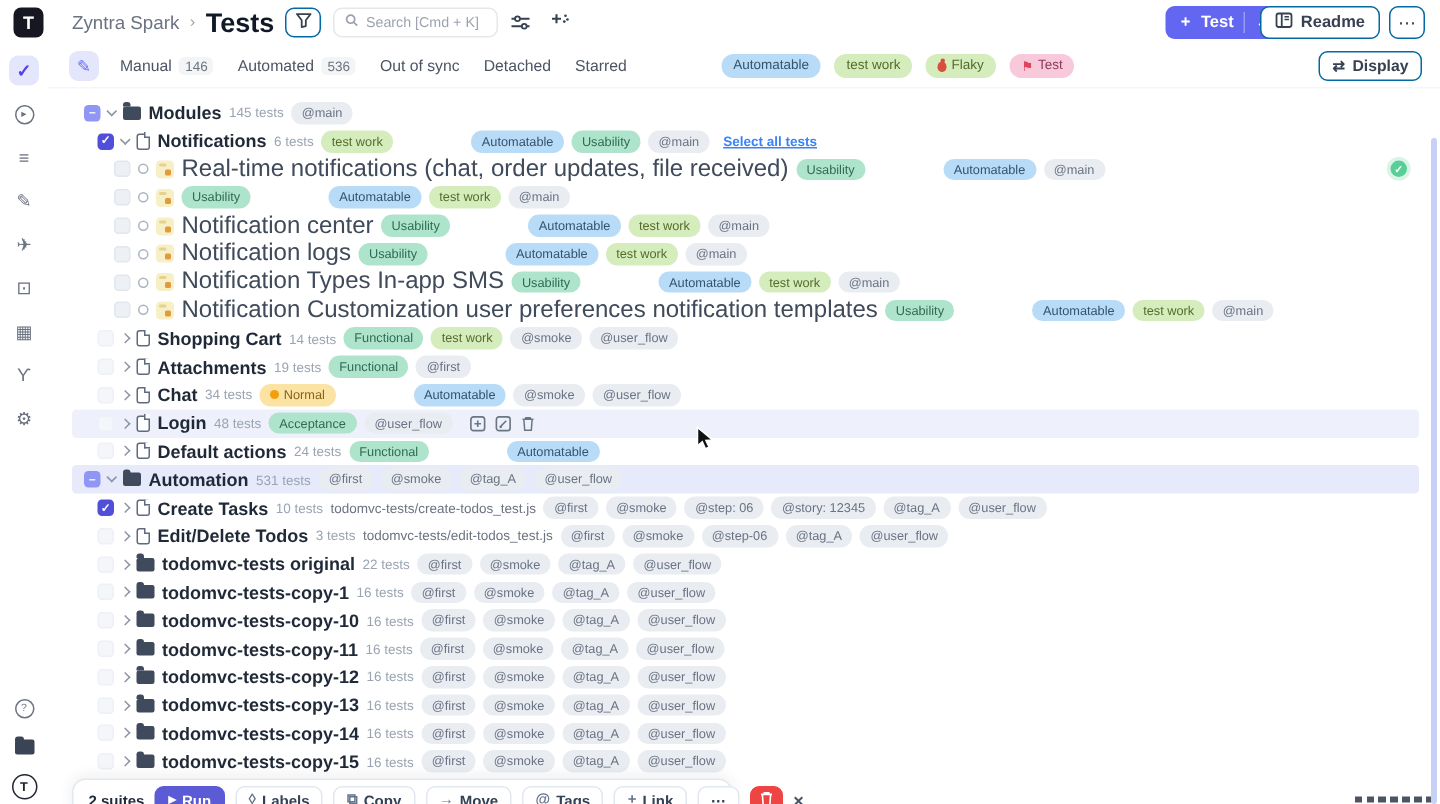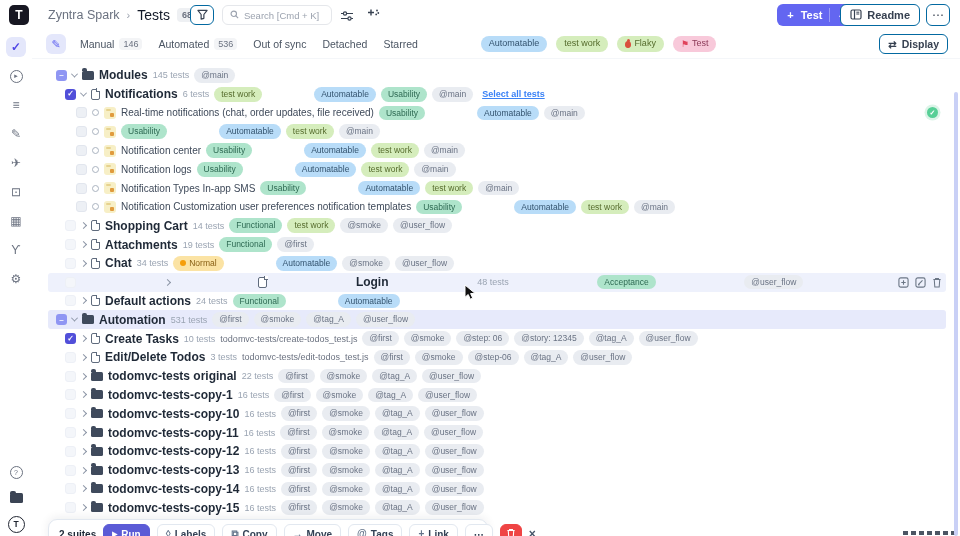--- a/index.html
+++ b/index.html
@@ -8,21 +8,21 @@
 
   
   .header { position:absolute; top:0; left:0; right:0; height:30px; background:#fff;
     display:flex; align-items:center; z-index:5; }
   .logo { position:absolute; left:9px; top:5px; width:20px; height:20px; background:#171722;
     border-radius:5px; color:#fff; font-weight:700; font-size:12px; display:flex;
     align-items:center; justify-content:center; }
   .crumbs { position:absolute; left:48px; top:0; height:30px; display:flex; align-items:center; gap:7px; }
   .crumb-proj { font-size:12.5px; color:#6b7280; }
   .crumb-sep { font-size:11px; color:#9ca3af; }
-  .crumb-page { font-size:14px; color:#111827; font-weight:400; }
+  .crumb-page { font-size:18px; color:#111827; font-weight:700; }
   .count-badge { font-size:9px; color:#6b7280; background:#eef0f3; border-radius:4px; padding:2px 5px; font-weight:600; }
   .hbtn { border:1px solid #0369a1; border-radius:6px; background:#fff; display:inline-flex;
     align-items:center; justify-content:center; gap:5px; color:#374151; }
   .funnel-btn { position:absolute; left:190px; top:5px; width:24px; height:20px; }
   .search-box { position:absolute; left:222px; top:5px; width:110px; height:20px;
     border:1px solid #e5e7eb; border-radius:6px; display:flex; align-items:center; gap:5px;
     padding:0 7px; color:#9ca3af; font-size:9.5px; }
   .sliders-ic { position:absolute; left:340px; top:8px; }
   .addsp-ic { position:absolute; left:366px; top:7px; }
   .test-btn { position:absolute; right:105px; top:4px; height:22px; background:#6366f1;
@@ -66,21 +66,21 @@
     background:#3b4454; border-radius:2px 2px 0 0; }
   .avatar-ring { width:17px; height:17px; border:1.6px solid #202531; border-radius:50%;
     color:#202531; font-size:8.5px; font-weight:700; display:flex; align-items:center; justify-content:center; }
 
   
   .tree { position:absolute; top:66px; left:48px; right:14px; }
   .row { height:18.8px; display:flex; align-items:center; gap:5px; border-radius:3px; padding-right:4px; }
   .row.lvl0 { padding-left:8px; }
   .row.lvl1 { padding-left:17px; }
   .row.lvl2 { padding-left:28px; }
-  .row.hover { background:#eef1fc;justify-content:space-between; }
+  .row.hover { background:#eef1fc; }
   .row.selected { background:#e7eafb; }
   .cb { width:11px; height:11px; border-radius:3px; flex:none; display:flex; align-items:center;
     justify-content:center; font-size:8px; color:#fff; font-weight:700; line-height:1; }
   .cb.on { background:#514fd9; }
   .cb.ind { background:#8f96f3; }
   .cb.off { background:#edf0f5; border:1px solid #e2e6ee; }
   .cb.faint { background:#f4f6fa; border:1px solid #edf0f6; }
   .chev { width:5px; height:5px; border-right:1.4px solid #8b95a5; border-bottom:1.4px solid #8b95a5;
     display:inline-block; flex:none; }
   .chev.down { transform:rotate(45deg) translate(-1px,-1px); }
@@ -91,21 +91,21 @@
   .ic-file { width:9px; height:11px; border:1.3px solid #5f6b7d; border-radius:2px; position:relative; flex:none; background:#fff; }
   .ic-file::after { content:""; position:absolute; right:-1.3px; top:-1.3px; width:3px; height:3px;
     background:#fff; border-left:1.3px solid #5f6b7d; border-bottom:1.3px solid #5f6b7d; }
   .ic-circle { width:7px; height:7px; border:1.2px solid #aab3c0; border-radius:50%; flex:none; }
   .ic-emoji { width:12px; height:12px; background:#f7efc6; border-radius:3px; position:relative; flex:none; }
   .ic-emoji::before { content:""; position:absolute; left:2px; top:2px; width:5px; height:2px;
     background:#e6d28e; border-radius:1px; }
   .ic-emoji::after { content:""; position:absolute; right:2px; bottom:2px; width:4px; height:4px;
     background:#e09b3d; border-radius:1px; }
   .t-node { font-size:12px; font-weight:600; color:#1f2937; white-space:nowrap; }
-  .t-test { font-size:10px; font-weight:400; color:#3f4a5a; white-space:nowrap; }
+  .t-test { font-size:16px; font-weight:400; color:#3f4a5a; white-space:nowrap; }
   .cnt { font-size:9px; color:#9aa4b2; white-space:nowrap; }
   .path { font-size:9px; color:#6b7280; white-space:nowrap; }
   .sel-link { font-size:9px; color:#3b82f6; text-decoration:underline; font-weight:600; margin-left:4px; white-space:nowrap; }
   .trail-check { width:11px; height:11px; border-radius:50%; background:#57cf96; color:#fff; font-size:7px;
     font-weight:700; display:flex; align-items:center; justify-content:center; margin-left:auto;
     margin-right:4px; box-shadow:0 0 0 2.5px #dcf4e8; }
   .row-actions { display:inline-flex; gap:6px; align-items:center; margin-left:6px; }
   .row-actions svg { display:block; }
   .ic-dot { width:6px; height:6px; border-radius:50%; background:#f59e0b; flex:none; }
   .ic-bug { width:6px; height:7px; background:#d94f3d; border-radius:50% 50% 45% 45%; position:relative; flex:none; }

